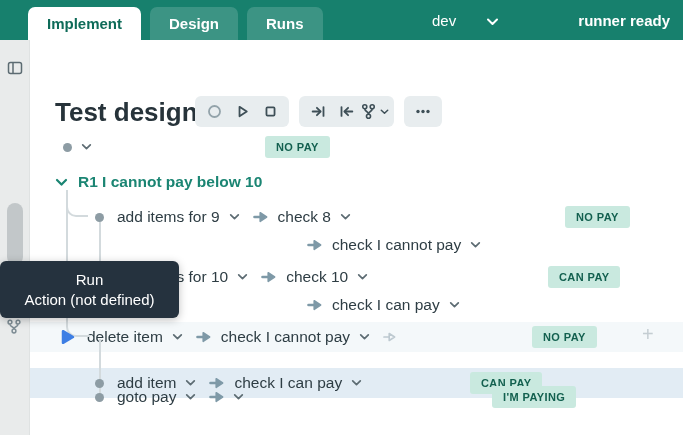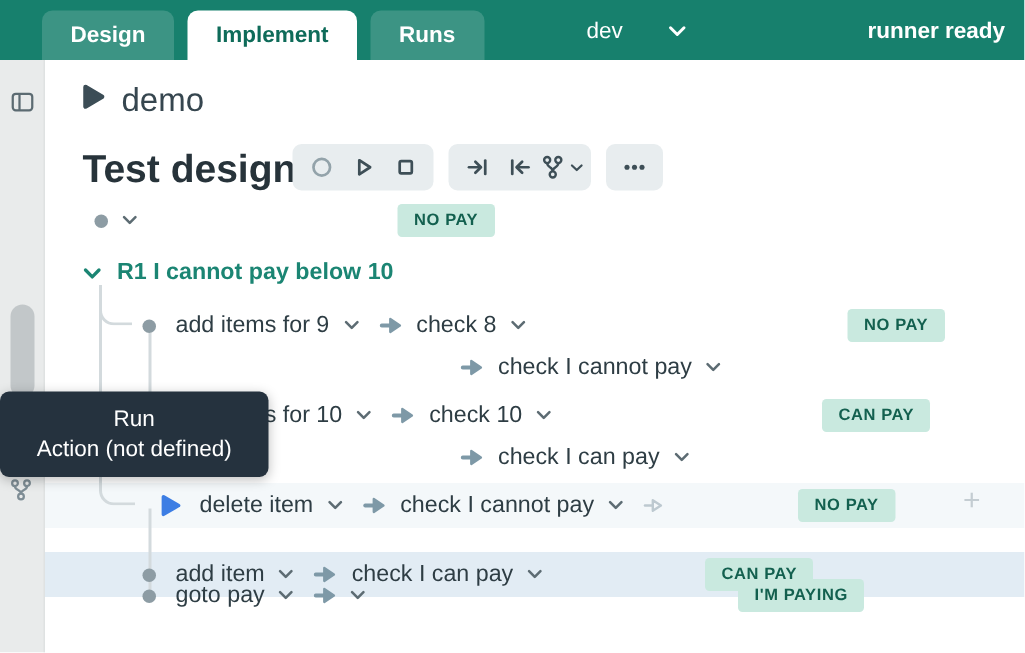--- a/index.html
+++ b/index.html
@@ -5,21 +5,21 @@
   *{box-sizing:border-box;margin:0;padding:0}
   html,body{width:683px;height:435px}
   body{font-family:"Liberation Sans",sans-serif;position:relative;background:#fff;overflow:hidden}
 
   
   .topbar{position:absolute;left:0;top:0;right:0;height:40px;background:#17806d}
   .tabs{position:absolute;left:28px;bottom:0;display:flex;gap:9px}
   .tab{height:33px;padding:0 19px;display:flex;align-items:center;border-radius:7px 7px 0 0;
        background:rgba(255,255,255,.16);color:#fff;font-size:15px;font-weight:600;cursor:pointer;white-space:nowrap}
   .tab.active{background:#fff;color:#0e6b59;font-weight:700}
-  .env{position:absolute;left:391px;top:0;height:40px;display:flex;align-items:center;gap:30px;
+  .env{position:absolute;left:432px;top:0;height:40px;display:flex;align-items:center;gap:30px;
        color:#fff;font-size:15px;cursor:pointer}
   .status{position:absolute;right:13px;top:0;height:40px;display:flex;align-items:center;
        color:#fff;font-size:15px;font-weight:700}
 
   
   .sidebar{position:absolute;left:0;top:40px;bottom:0;width:30px;background:#e9ebeb;border-right:1px solid #dfe2e2}
   .collapse-btn{position:absolute;left:7px;top:20px;width:16px;height:16px;cursor:pointer}
   .scroll-thumb{position:absolute;left:7px;top:163px;width:16px;height:62px;background:#c2c7c9;border-radius:8px;cursor:pointer}
 
   
@@ -31,21 +31,21 @@
   .tb-group{position:absolute;top:56px;height:31px;background:#e8edef;border-radius:6px;display:flex;align-items:center;padding:0 5px}
   .tb-g1{left:165px}.tb-g2{left:269px}.tb-g3{left:374px}
   .tb-btn{min-width:28px;height:31px;display:flex;align-items:center;justify-content:center;gap:3px;cursor:pointer}
 
   
   .tree{position:absolute;left:0;top:92px;right:0;height:330px}
   .row{position:absolute;left:0;right:0;height:30px;display:flex;align-items:center;font-size:15.5px;color:#2e3d44}
   .r1{top:0}.r2{top:35}.r3{top:70px}.r4{top:98px}.r5{top:130px}.r6{top:158px}
   .r7{top:190px;background:#f4f8fa}.r8{top:236px;background:#e2ecf4}.r9{top:250px}
   .r2{top:35px}
-  .pad1{padding-left:33px}.pad2{padding-left:25px}.pad3{padding-left:65px}.pad4{padding-left:277px}.pad5{padding-left:76px}
+  .pad1{padding-left:33px}.pad2{padding-left:25px}.pad3{padding-left:65px}.pad4{padding-left:277px}.pad5{padding-left:30px}
   .bullet{width:9px;height:9px;border-radius:50%;background:#8d9ca4;flex:0 0 auto;position:relative;z-index:2}
   .lbl{margin-left:13px;white-space:nowrap}
   .glbl{margin-left:10px;font-weight:700;color:#1b8573;white-space:nowrap}
   .chk{margin-left:10px;white-space:nowrap}
   .chev{margin-left:9px;display:flex;align-items:center;cursor:pointer}
   .arrow{margin-left:13px;display:flex;align-items:center}
   .ghost{margin-left:12px;display:flex;align-items:center}
   .badge{position:absolute;top:50%;transform:translateY(-50%);background:#c9e9df;color:#13604f;
          font-size:11px;font-weight:700;letter-spacing:.4px;padding:5px 11px;border-radius:3px;white-space:nowrap;cursor:pointer}
   .b1{left:235px}.b3{left:535px}.b5{left:518px}.b7{left:502px}.b8{left:440px}.b9{left:462px}
@@ -67,22 +67,22 @@
            font-size:15px;z-index:50;box-shadow:0 2px 8px rgba(0,0,0,.25)}
   .gutter-fork{position:absolute;left:6px;top:319px;z-index:40;cursor:pointer}
 </style>
 </head>
 <body>
 
 <div>
 
   <header class="topbar">
     <nav class="tabs">
+      <div class="tab active">Implement</div>
       <div class="tab">Design</div>
-      <div class="tab active">Implement</div>
       <div class="tab">Runs</div>
     </nav>
     <div class="env">
       <span>dev</span>
       <span><svg width="13" height="8" viewBox="0 0 13 8">
             <path d="M2 1.5 L6.5 6 L11 1.5" fill="none" stroke="#fff" stroke-width="2" stroke-linecap="round" stroke-linejoin="round"></path>
           </svg></span>
     </div>
     <div class="status">runner ready</div>
   </header>
@@ -90,26 +90,20 @@
   <aside class="sidebar">
     <span class="collapse-btn"><svg width="16" height="16" viewBox="0 0 16 16">
           <rect x="1.5" y="2.5" width="13" height="11" rx="2" fill="none" stroke="#5c6b72" stroke-width="1.5"></rect>
           <path d="M6 2.5 V13.5" stroke="#5c6b72" stroke-width="1.5"></path>
         </svg></span>
     <span class="scroll-thumb"></span>
   </aside>
 
   <main class="main">
 
-    <div class="title-row">
-      <span><svg width="16" height="19" viewBox="0 0 16 19">
-            <path d="M3 3 L14 9.5 L3 16 Z" fill="#3c4d56" stroke="#3c4d56" stroke-width="3" stroke-linejoin="round"></path>
-          </svg></span>
-      <h1 class="page-title">demo</h1>
-    </div>
 
     <h2 class="section-title">Test design</h2>
 
     <div class="tb-group tb-g1">
       <span class="tb-btn">
           <svg width="17" height="17" viewBox="0 0 16 16">
             <circle cx="8" cy="8" r="5.2" fill="none" stroke="#93a3aa" stroke-width="1.7"></circle>
           </svg>
         </span>
       <span class="tb-btn">

